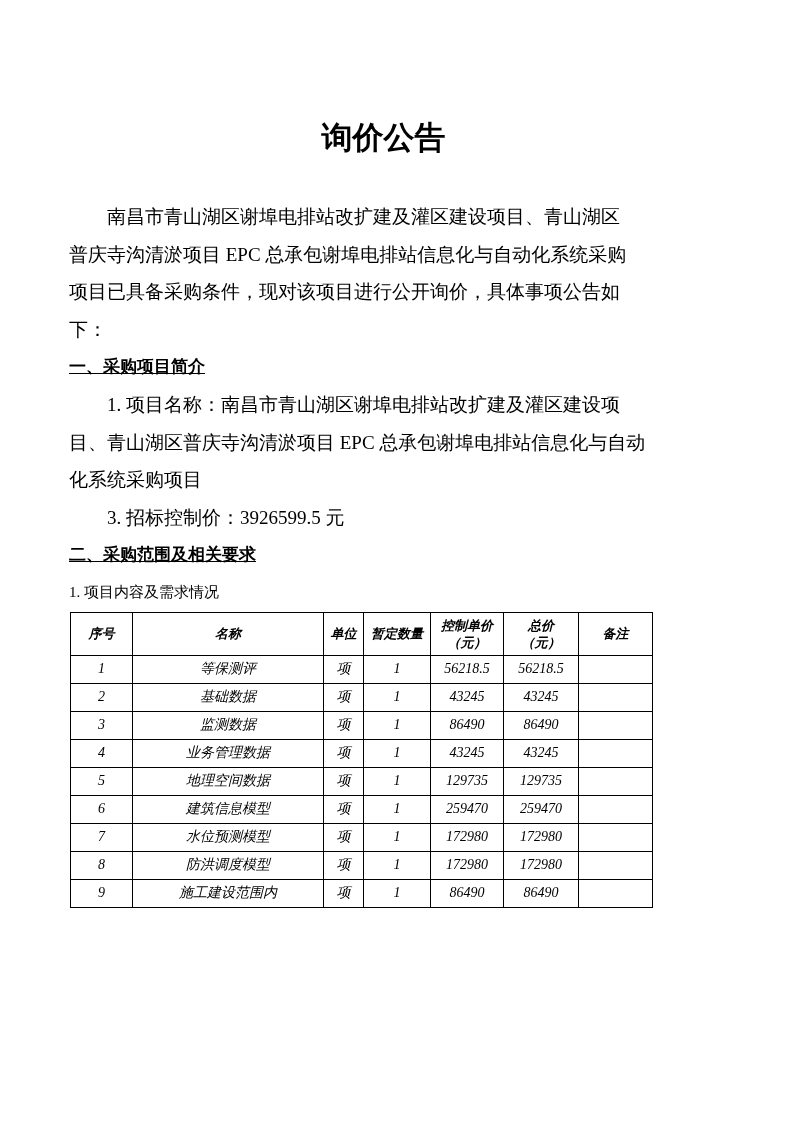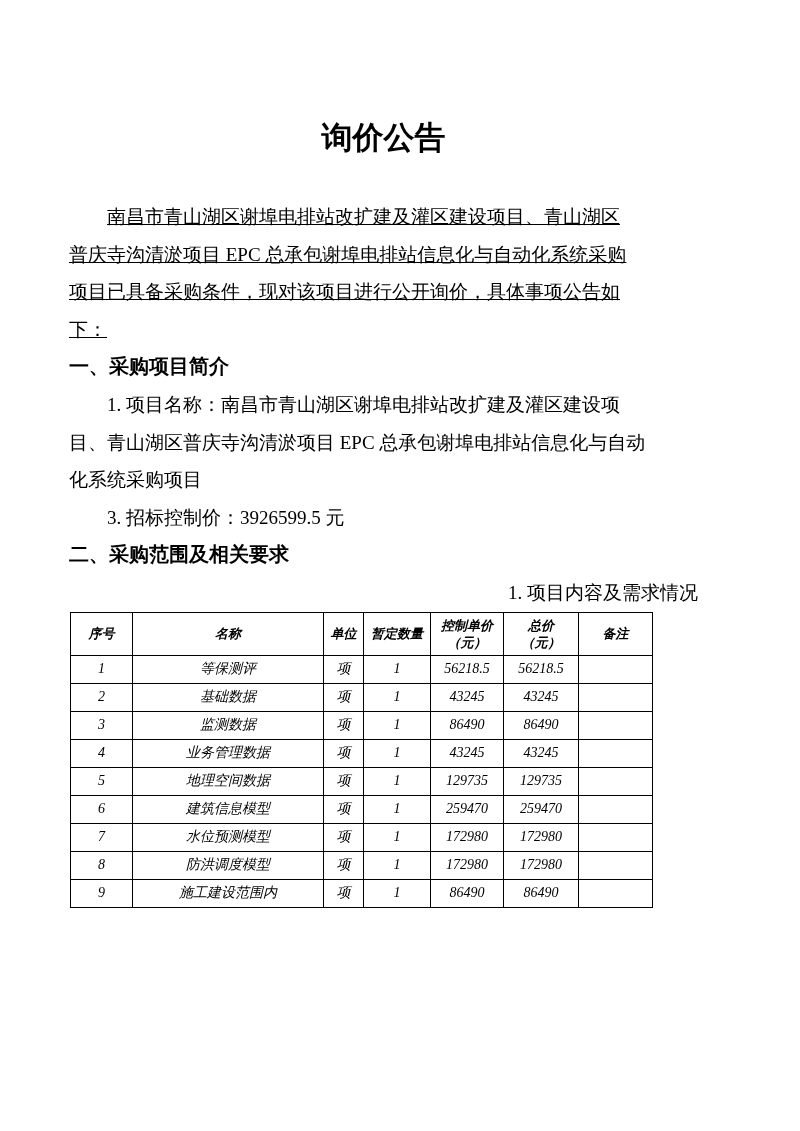--- a/index.html
+++ b/index.html
@@ -21,32 +21,32 @@
     font-weight: bold;
     text-align: center;
     white-space: pre-line;
   }
   .body-text {
     font-size: 19px;
     line-height: 37.6px;
     white-space: pre-line;
     text-indent: 2em;
   }
-  .intro { margin-top: 38px; text-decoration: underline; }
+  .intro { margin-top: 38px; }
   .section-heading {
-    font-size: 20px;
+    font-size: 17px;
     line-height: 37.6px;
     font-weight: bold;
     white-space: pre-line;
+    text-decoration: underline;
   }
   .sub-heading {
-    font-size: 19px;
+    font-size: 15px;
     line-height: 37.6px;
     white-space: pre-line;
-    text-align: right;
   }
   table.items {
     table-layout: fixed;
     width: 582px;
     margin-left: 1px;
     border-collapse: collapse;
     font-style: italic;
   }
   table.items th, table.items td {
     border: 1px solid #000000;

